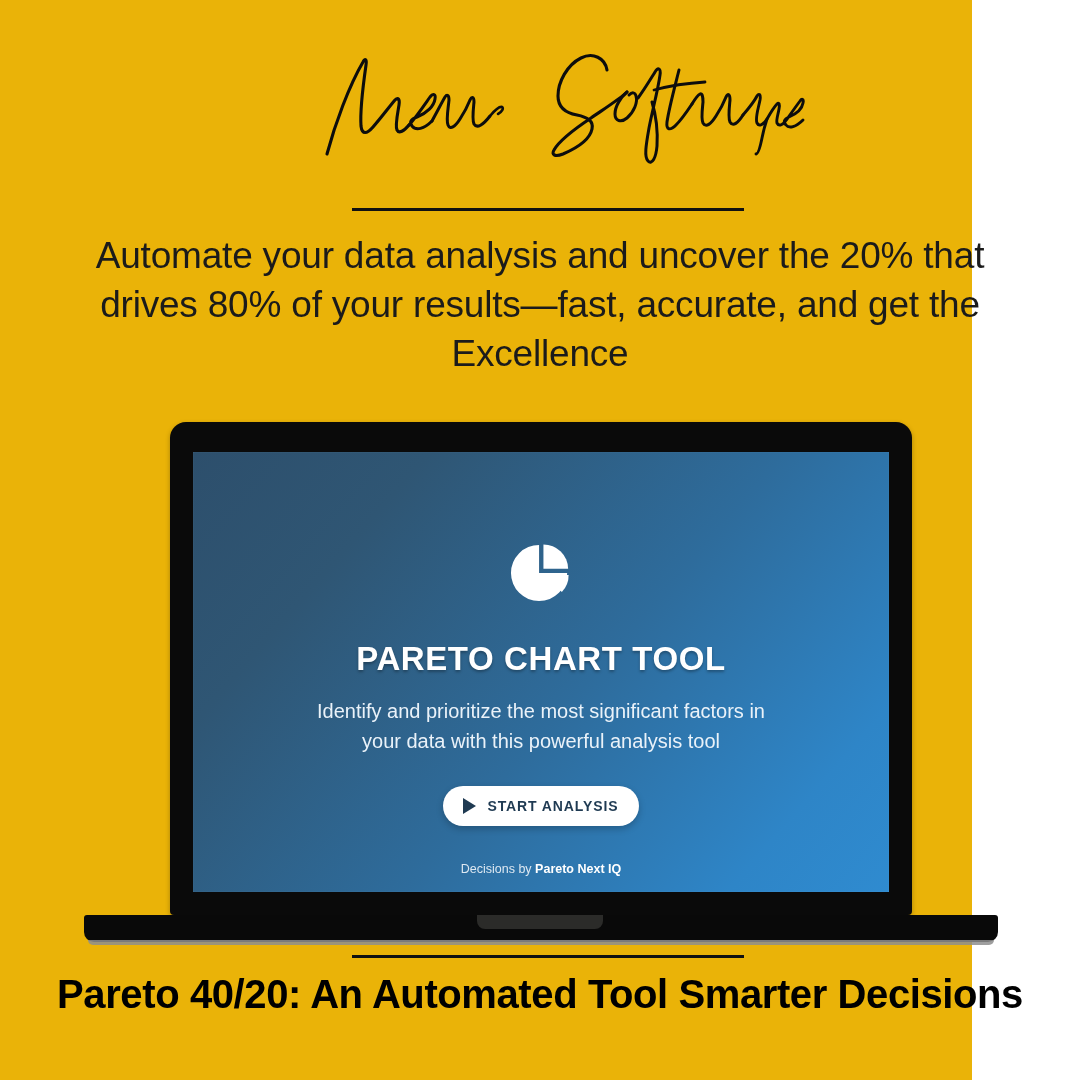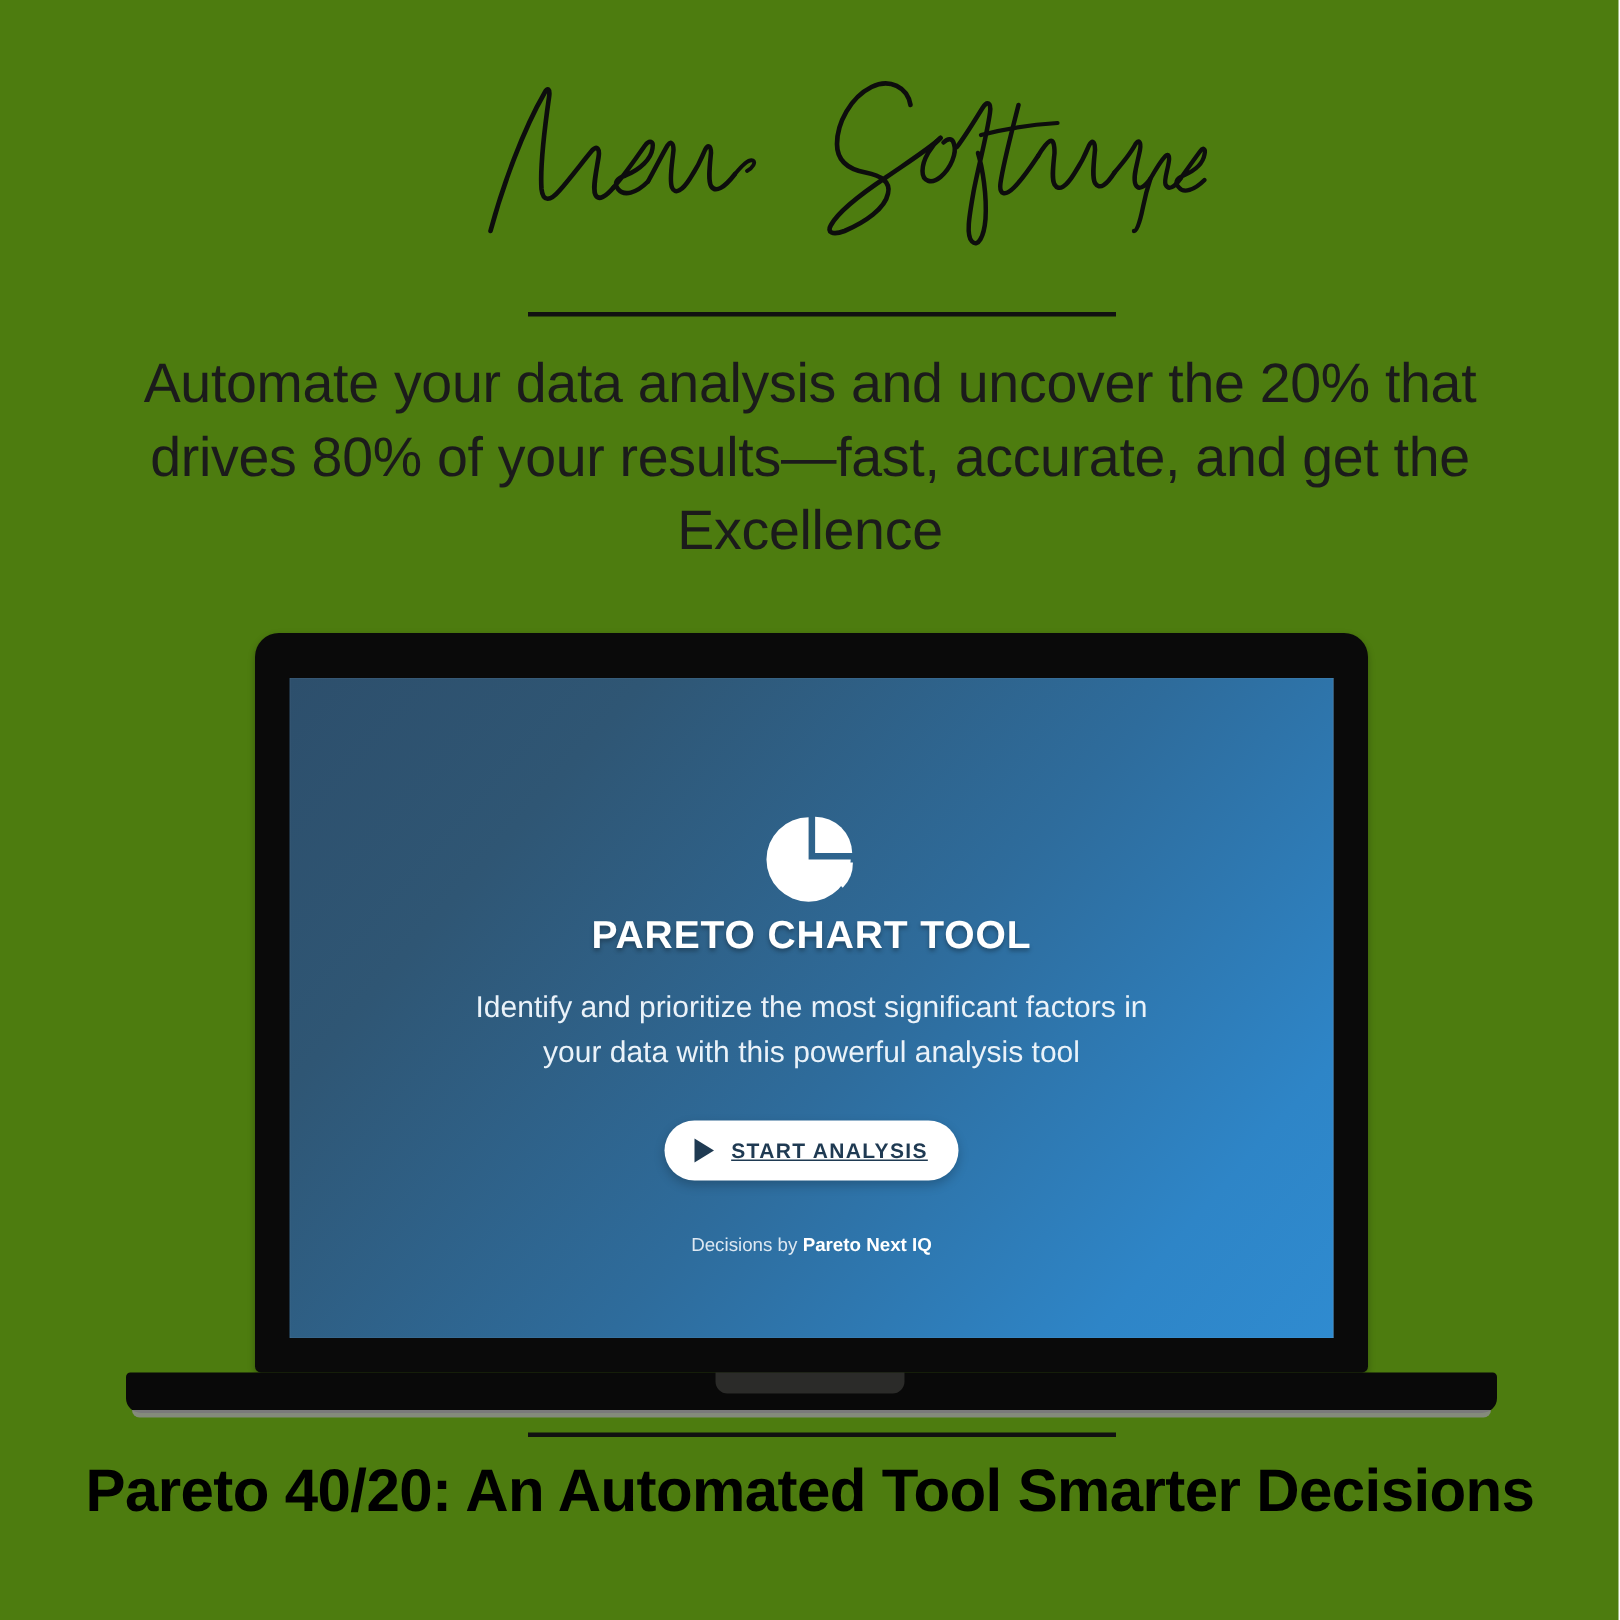--- a/index.html
+++ b/index.html
@@ -13,23 +13,23 @@
   body {
     background: #ffffff;
     font-family: "Liberation Sans", sans-serif;
     position: relative;
     overflow: hidden;
   }
 
   .poster {
     position: absolute;
     inset: 0;
-    width: 1079px;
+    width: 972px;
     height: 1080px;
-    background: #4d7c0f;
+    background: #eab308;
   }
 
   
   .script-wrap {
     position: absolute;
     left: 0;
     top: 38px;
     width: 1080px;
     height: 135px;
     display: flex;
@@ -123,22 +123,22 @@
   .pie-icon {
     margin-top: 90px;
     width: 62px;
     height: 62px;
     display: block;
   }
   .pie-icon path { fill: #ffffff; }
 
   
   .screen-title {
-    margin-top: 4px;
-    font-size: 26px;
+    margin-top: 36px;
+    font-size: 33px;
     font-weight: bold;
     color: #ffffff;
     letter-spacing: 0.6px;
     text-shadow: 0 2px 3px rgba(0,0,0,0.30);
     white-space: nowrap;
   }
 
   
   .screen-sub {
     margin-top: 18px;
@@ -172,21 +172,20 @@
     border-top: 8px solid transparent;
     border-bottom: 8px solid transparent;
     display: block;
   }
   .cta-label {
     font-size: 14px;
     font-weight: bold;
     color: #1f3a52;
     letter-spacing: 0.9px;
     white-space: nowrap;
-    text-decoration: underline;
   }
 
   
   .credit {
     margin-top: 36px;
     font-size: 12.5px;
     color: #dde8f2;
     white-space: nowrap;
   }
   .credit b { color: #ffffff; font-weight: bold; }

